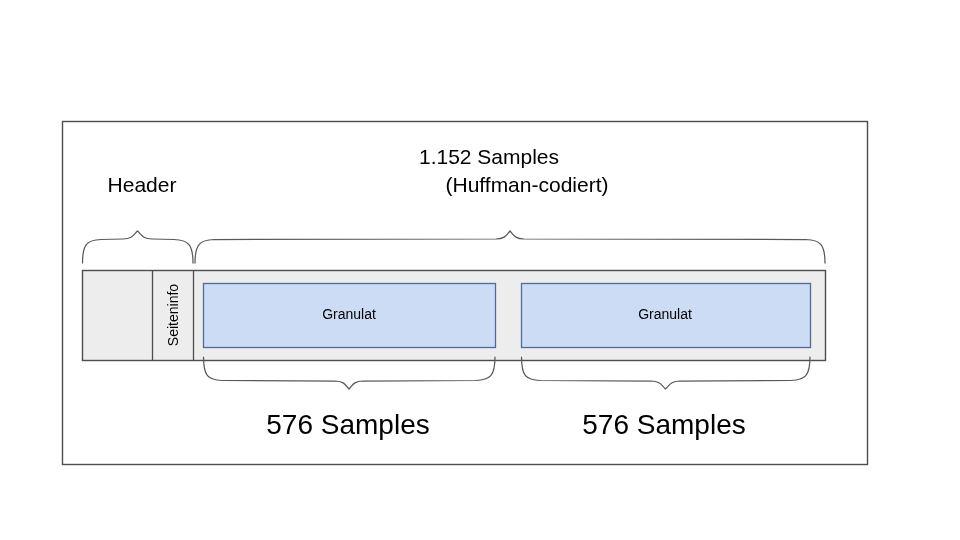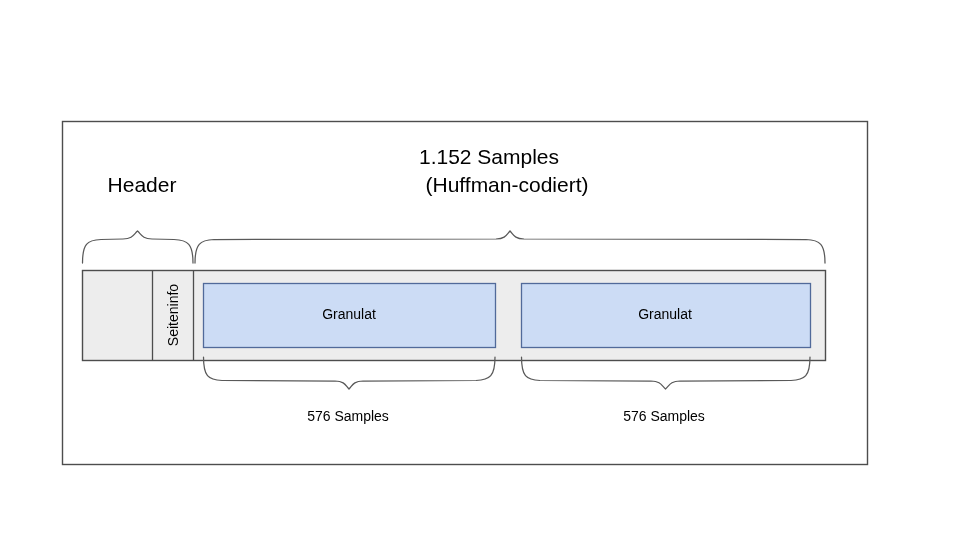--- a/index.html
+++ b/index.html
@@ -24,21 +24,21 @@
     left: 0;
     top: 0;
   }
   .lbl {
     position: absolute;
     white-space: pre;
     color: #000;
     line-height: 1.18;
   }
   .lbl-lg   { font-size: 21px; }
-  .lbl-md   { font-size: 14px; }
+  .lbl-md   { font-size: 28px; }
   .lbl-sm   { font-size: 14px; }
   .center   { text-align: center; transform: translateX(-50%); }
   .vert {
     transform: translate(-50%, -50%) rotate(-90deg);
     transform-origin: center center;
   }
 </style>
 </head>
 <body>
 
@@ -86,21 +86,21 @@
              C 661 381.4, 661.5 385.5, 665.5 389
              C 669.5 385.5, 670 381.4, 680 381
              L 791 380.5
              C 805 380, 810 376, 810 357" fill="none" stroke="#595959" stroke-width="1.25" stroke-linecap="round"></path>
   </svg>
 
   <div class="lbl lbl-lg center" style="left:142px; top:173px;">Header</div>
 
   <div class="lbl lbl-lg center" style="left:489px; top:145px;">1.152 Samples</div>
 
-  <div class="lbl lbl-lg center" style="left:507px; top:173px;">(Huffman-codiert)</div>
+  <div class="lbl lbl-lg center" style="left:527px; top:173px;">(Huffman-codiert)</div>
 
   <div class="lbl lbl-sm vert" style="left:173px; top:315px;">Seiteninfo</div>
 
   <div class="lbl lbl-sm center" style="left:349px; top:306px;">Granulat</div>
 
   <div class="lbl lbl-sm center" style="left:665px; top:306px;">Granulat</div>
 
   <div class="lbl lbl-md center" style="left:348px; top:408px;">576 Samples</div>
 
   <div class="lbl lbl-md center" style="left:664px; top:408px;">576 Samples</div>

